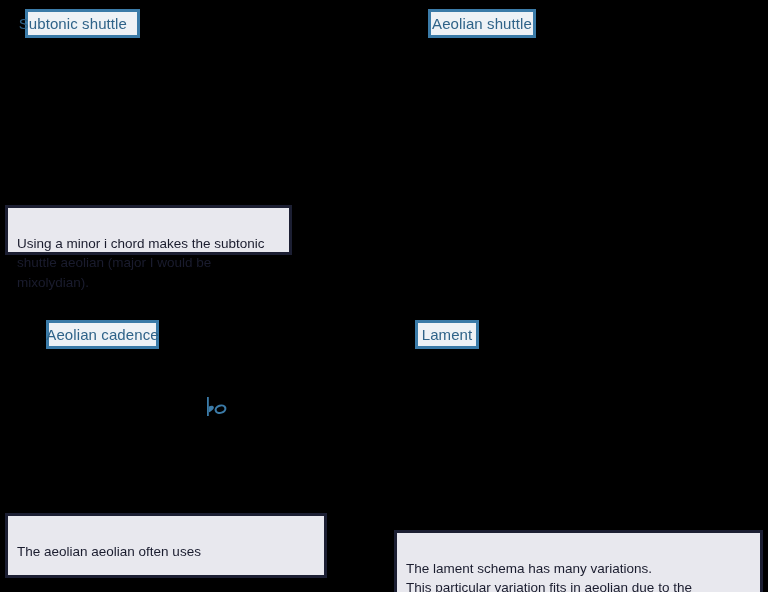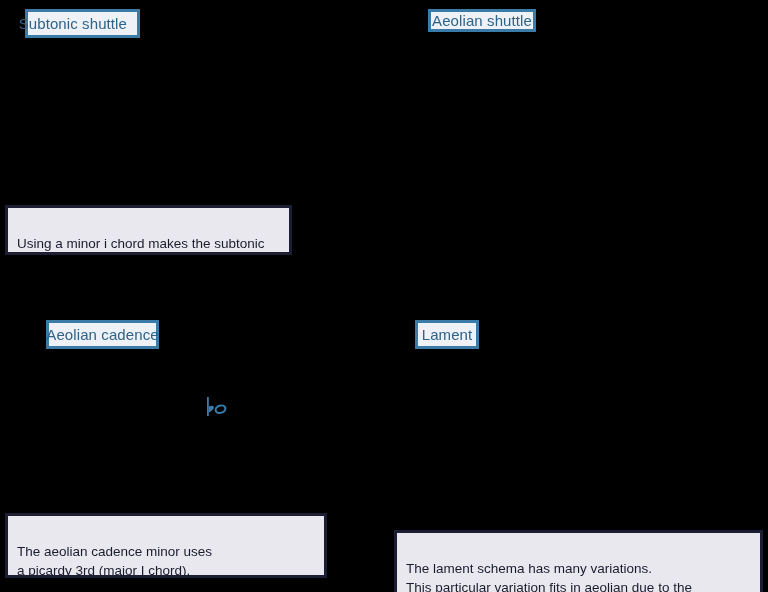--- a/index.html
+++ b/index.html
@@ -85,21 +85,21 @@
 
   <div class="notation-area" style="left:0px;  top:45px;  width:340px; height:155px;"></div>
   <div class="notation-area" style="left:350px; top:45px;  width:418px; height:155px;"></div>
   <div class="notation-area" style="left:0px;  top:355px; width:340px; height:152px;"></div>
   <div class="notation-area" style="left:350px; top:355px; width:418px; height:152px;"></div>
 
   <div class="title-chip" style="left:25px; top:9px; width:115px; height:29px;justify-content:flex-end;">
     <span>Subtonic shuttle</span>
   </div>
 
-  <div class="title-chip" style="left:428px; top:9px; width:108px; height:23px;">
+  <div class="title-chip" style="left:428px; top:9px; width:108px; height:29px;">
     <span>Aeolian shuttle</span>
   </div>
 
   <div class="title-chip" style="left:46px; top:320px; width:113px; height:29px;">
     <span>Aeolian cadence</span>
   </div>
 
   <div class="title-chip" style="left:415px; top:320px; width:64px; height:29px;">
     <span>Lament</span>
   </div>
@@ -108,26 +108,26 @@
     <svg width="26" height="26" viewBox="0 0 26 26" aria-hidden="true">
 
       <rect x="3" y="1" width="1.8" height="19" fill="#3b7ba8"></rect>
       <path d="M4.8,10.5 C9.2,8.2 11.6,11.2 8.4,14.0 C7.2,15.1 5.9,16.0 4.8,16.6 Z" fill="#3b7ba8"></path>
 
       <ellipse cx="16.5" cy="13.2" rx="5.0" ry="3.6" fill="none" stroke="#3b7ba8" stroke-width="2.1" transform="rotate(-18 16.5 13.2)"></ellipse>
     </svg>
   </div>
 
   <div class="caption-box" style="left:5px; top:205px; width:287px; height:50px;">
-    <p class="para"><span>Using a minor i chord makes the subtonic</span><br></p>
+    <p class="para"><span>Using a minor i chord makes the subtonic</span><br><span>shuttle aeolian (major I would be mixolydian).</span></p>
   </div>
 
 
   <div class="caption-box" style="left:5px; top:513px; width:322px; height:65px;">
-    <p class="para"><span>The aeolian cadence minor uses</span><br><span>a picardy 3rd (major I chord).</span></p>
+    <p class="para"><span>The aeolian aeolian often uses</span><br></p>
     
   </div>
 
   <div class="caption-box" style="left:394px; top:530px; width:369px; height:65px;">
     <p class="para"><span>The lament schema has many variations.</span><br><span>This particular variation fits in aeolian due to the consistent</span></p>
     
   </div>
 
 </div>
 

